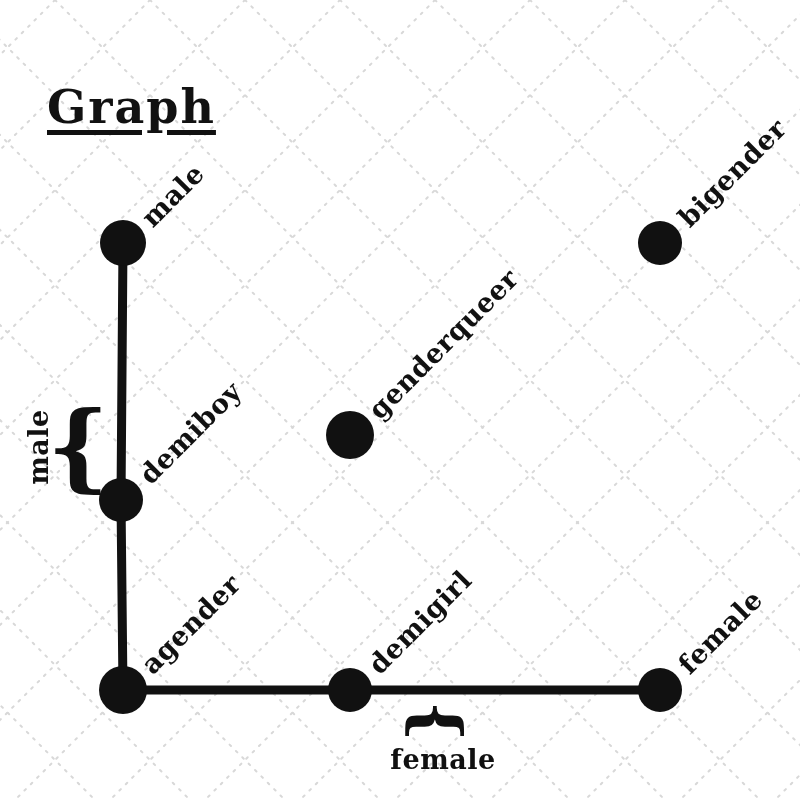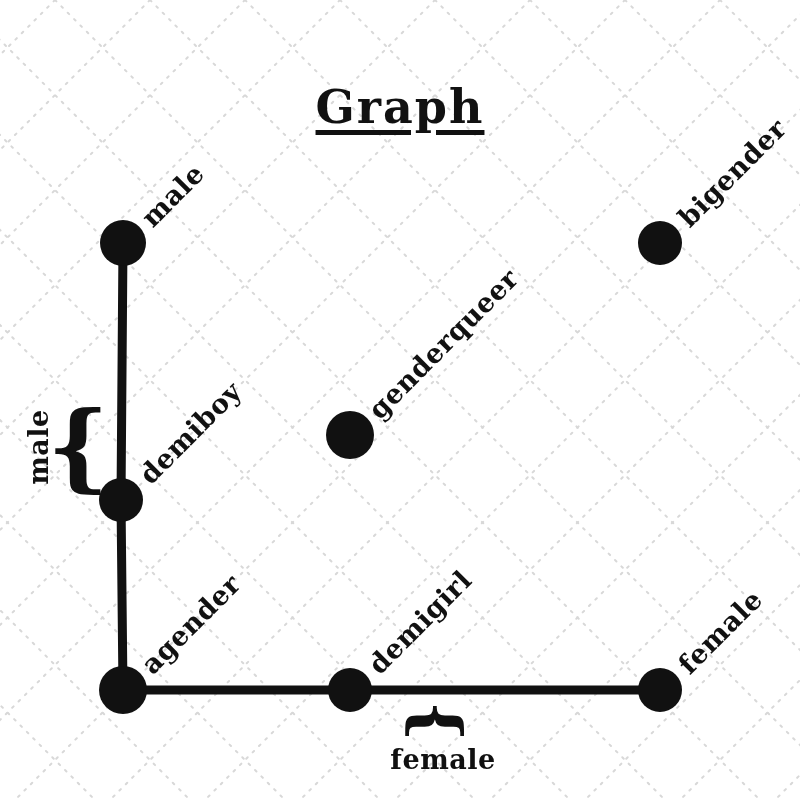--- a/index.html
+++ b/index.html
@@ -20,27 +20,28 @@
     height: 800px;
     display: block;
   }
 
   .title {
     position: absolute;
     top: 80px;
     left: 0;
     right: 0;
     margin: 0;
-    text-align: center;
+    text-align: left;
     font: 700 46px "DejaVu Serif", serif;
     letter-spacing: 2px;
     color: #111111;
     text-decoration: underline;
     text-decoration-thickness: 5px;
     text-underline-offset: 7px;
+    padding-left: 47px;
   }
 
   .node-label {
     position: absolute;
     font: 700 27px "DejaVu Serif", serif;
     letter-spacing: 0.5px;
     color: #111111;
     white-space: nowrap;
     transform: rotate(-45deg);
     transform-origin: 0 0;

